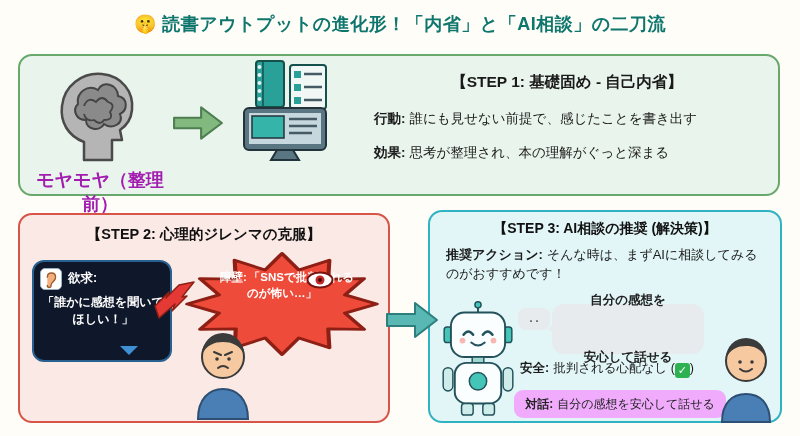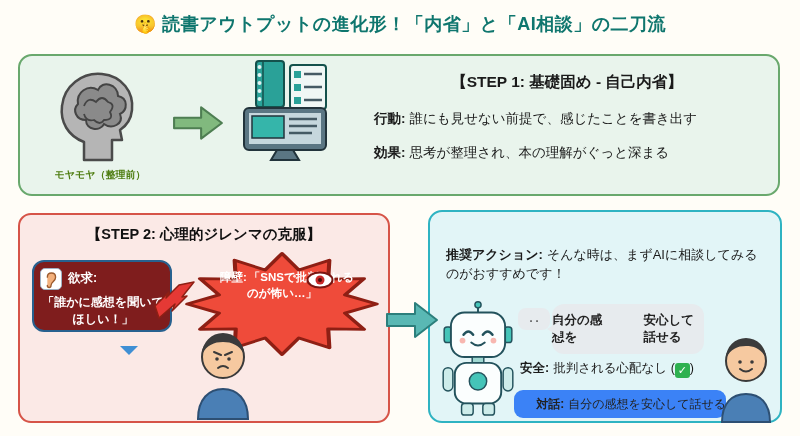--- a/index.html
+++ b/index.html
@@ -11,32 +11,32 @@
     color:#1a1a1a;
   }
   .abs { position:absolute; }
   .lbl { font-weight:bold; margin-right:4px; }
   .page-title {
     position:absolute; top:12px; left:0; width:100%; text-align:center;
     font-size:18px; font-weight:bold; color:#0f766e; letter-spacing:0.5px;
   }
   .panel { position:absolute; border:2px solid; border-radius:14px; }
   #p1 { left:18px; top:54px; width:762px; height:142px; background:#e9f4ec; border-color:#69a86d; }
-  #p2 { left:18px; top:213px; width:372px; height:210px; background:#fbe9e6; border-color:#d65448;border-radius:13px; }
+  #p2 { left:18px; top:213px; width:372px; height:210px; background:#fbe9e6; border-color:#d65448; }
   #p3 { left:428px; top:210px; width:354px; height:213px; background:#e2f5f7; border-color:#2fb3c2; }
   .panel-head { position:absolute; left:0; width:100%; text-align:center; font-weight:bold; color:#111; }
   #p1 .s1-text { position:absolute; left:342px; top:0; width:410px; height:100%; }
   .s1-heading { position:absolute; top:16px; width:100%; text-align:center; font-size:15.5px; font-weight:bold; }
   .s1-row { position:absolute; left:12px; width:396px; font-size:13.5px; line-height:1.4; }
-  .caption { position:absolute; font-size:10px; font-weight:bold; text-align:center; color:#4d7c0f; }
+  .caption { position:absolute; font-size:18px; font-weight:bold; text-align:center; color:#a21caf; }
   
   .s2-head { top:10px; font-size:14.5px; }
   .bubble-blue {
-    position:absolute; left:12px; top:45px; width:140px; height:72px;
-    background:#7f1d1d; border:2px solid #28618f; border-radius:12px; color:#fff;
+    position:absolute; left:12px; top:45px; width:140px; height:102px;
+    background:#0f172a; border:2px solid #28618f; border-radius:12px; color:#fff;
   }
   .bubble-blue .ear-box { position:absolute; left:6px; top:6px; width:22px; height:22px; }
   .bubble-blue .b-label { position:absolute; left:34px; top:8px; font-size:12.5px; font-weight:bold; }
   .bubble-blue .b-text { position:absolute; left:6px; top:32px; width:126px; text-align:center; font-size:12px; font-weight:bold; line-height:1.45; }
   .bubble-blue .tail {
     position:absolute; left:86px; top:84px; width:0; height:0;
     border:9px solid transparent; border-top-color:#3f8fd4;
   }
   .lightning { position:absolute; left:132px; top:65px; width:46px; height:40px; z-index:4; }
   .starburst { position:absolute; left:164px; top:34px; width:196px; height:110px; }
@@ -49,35 +49,35 @@
   .s3-head { top:8px; font-size:14px; }
   .s3-rec { position:absolute; left:16px; top:34px; width:324px; font-size:13px; line-height:1.45; }
   .robot-box { position:absolute; left:12px; top:88px; width:72px; height:118px; }
   .dots-bubble {
     position:absolute; left:88px; top:96px; width:32px; height:22px;
     background:#e7ebee; border-radius:8px; text-align:center; line-height:20px;
     font-size:11px; font-weight:bold; color:#555;
   }
   .gray-bubble {
     position:absolute; left:122px; top:92px; width:152px; height:50px;
-    background:#e7ebee; border-radius:12px; display:flex; flex-direction:row;
+    background:#e7ebee; border-radius:12px; display:flex; flex-direction:column;
     align-items:center; justify-content:center; font-size:12.5px; font-weight:bold; color:#222; line-height:1.4;gap:40px;
   }
   .gray-bubble .tail {
     position:absolute; left:-13px; top:17px; width:0; height:0;
     border:8px solid transparent; border-right:13px solid #e7ebee;
   }
   .safety-line { position:absolute; left:90px; top:148px; width:230px; font-size:12.5px; }
   .check-badge {
     display:inline-block; width:15px; height:15px; background:#2eb150; border-radius:3px;
     color:#fff; font-size:11px; line-height:15px; text-align:center; vertical-align:-2px; font-weight:bold;
   }
   .dialog-bubble {
     position:absolute; left:84px; top:178px; width:212px; height:28px;
-    background:#3b82f6; border-radius:9px; text-align:right; line-height:28px;
+    background:#f0abfc; border-radius:9px; text-align:center; line-height:28px;
     font-size:12px; color:#222; white-space:nowrap;
   }
   .flow-arrow { position:absolute; left:385px; top:299px; width:54px; height:42px; z-index:5; }
 </style>
 </head>
 <body>
 
 <div class="canvas">
 
   <div class="page-title">
@@ -190,20 +190,21 @@
     </div>
   </div>
 
   <div class="flow-arrow">
     <svg viewBox="0 0 54 42" width="54" height="42">
       <path d="M2,15 L30,15 L30,4 L52,21 L30,38 L30,27 L2,27 Z" fill="#59b8b4" stroke="#2c7f7c" stroke-width="2" stroke-linejoin="round"></path>
     </svg>
   </div>
 
   <div class="panel" id="p3">
+    <div class="panel-head s3-head">【STEP 3: AI相談の推奨 (解決策)】</div>
 
     <div class="s3-rec">
       <span class="lbl">推奨アクション:</span><span>そんな時は、まずAIに相談してみるのがおすすめです！</span>
     </div>
 
     <div class="robot-box">
       <svg viewBox="0 0 74 122" width="72" height="118">
         <line x1="37" y1="14" x2="37" y2="6" stroke="#23525c" stroke-width="2"></line>
         <circle cx="37" cy="5" r="3.2" fill="#45c4b8" stroke="#23525c" stroke-width="1.5"></circle>
         <rect x="2" y="28" width="8" height="16" rx="3" fill="#45c4b8" stroke="#23525c" stroke-width="1.5"></rect>

